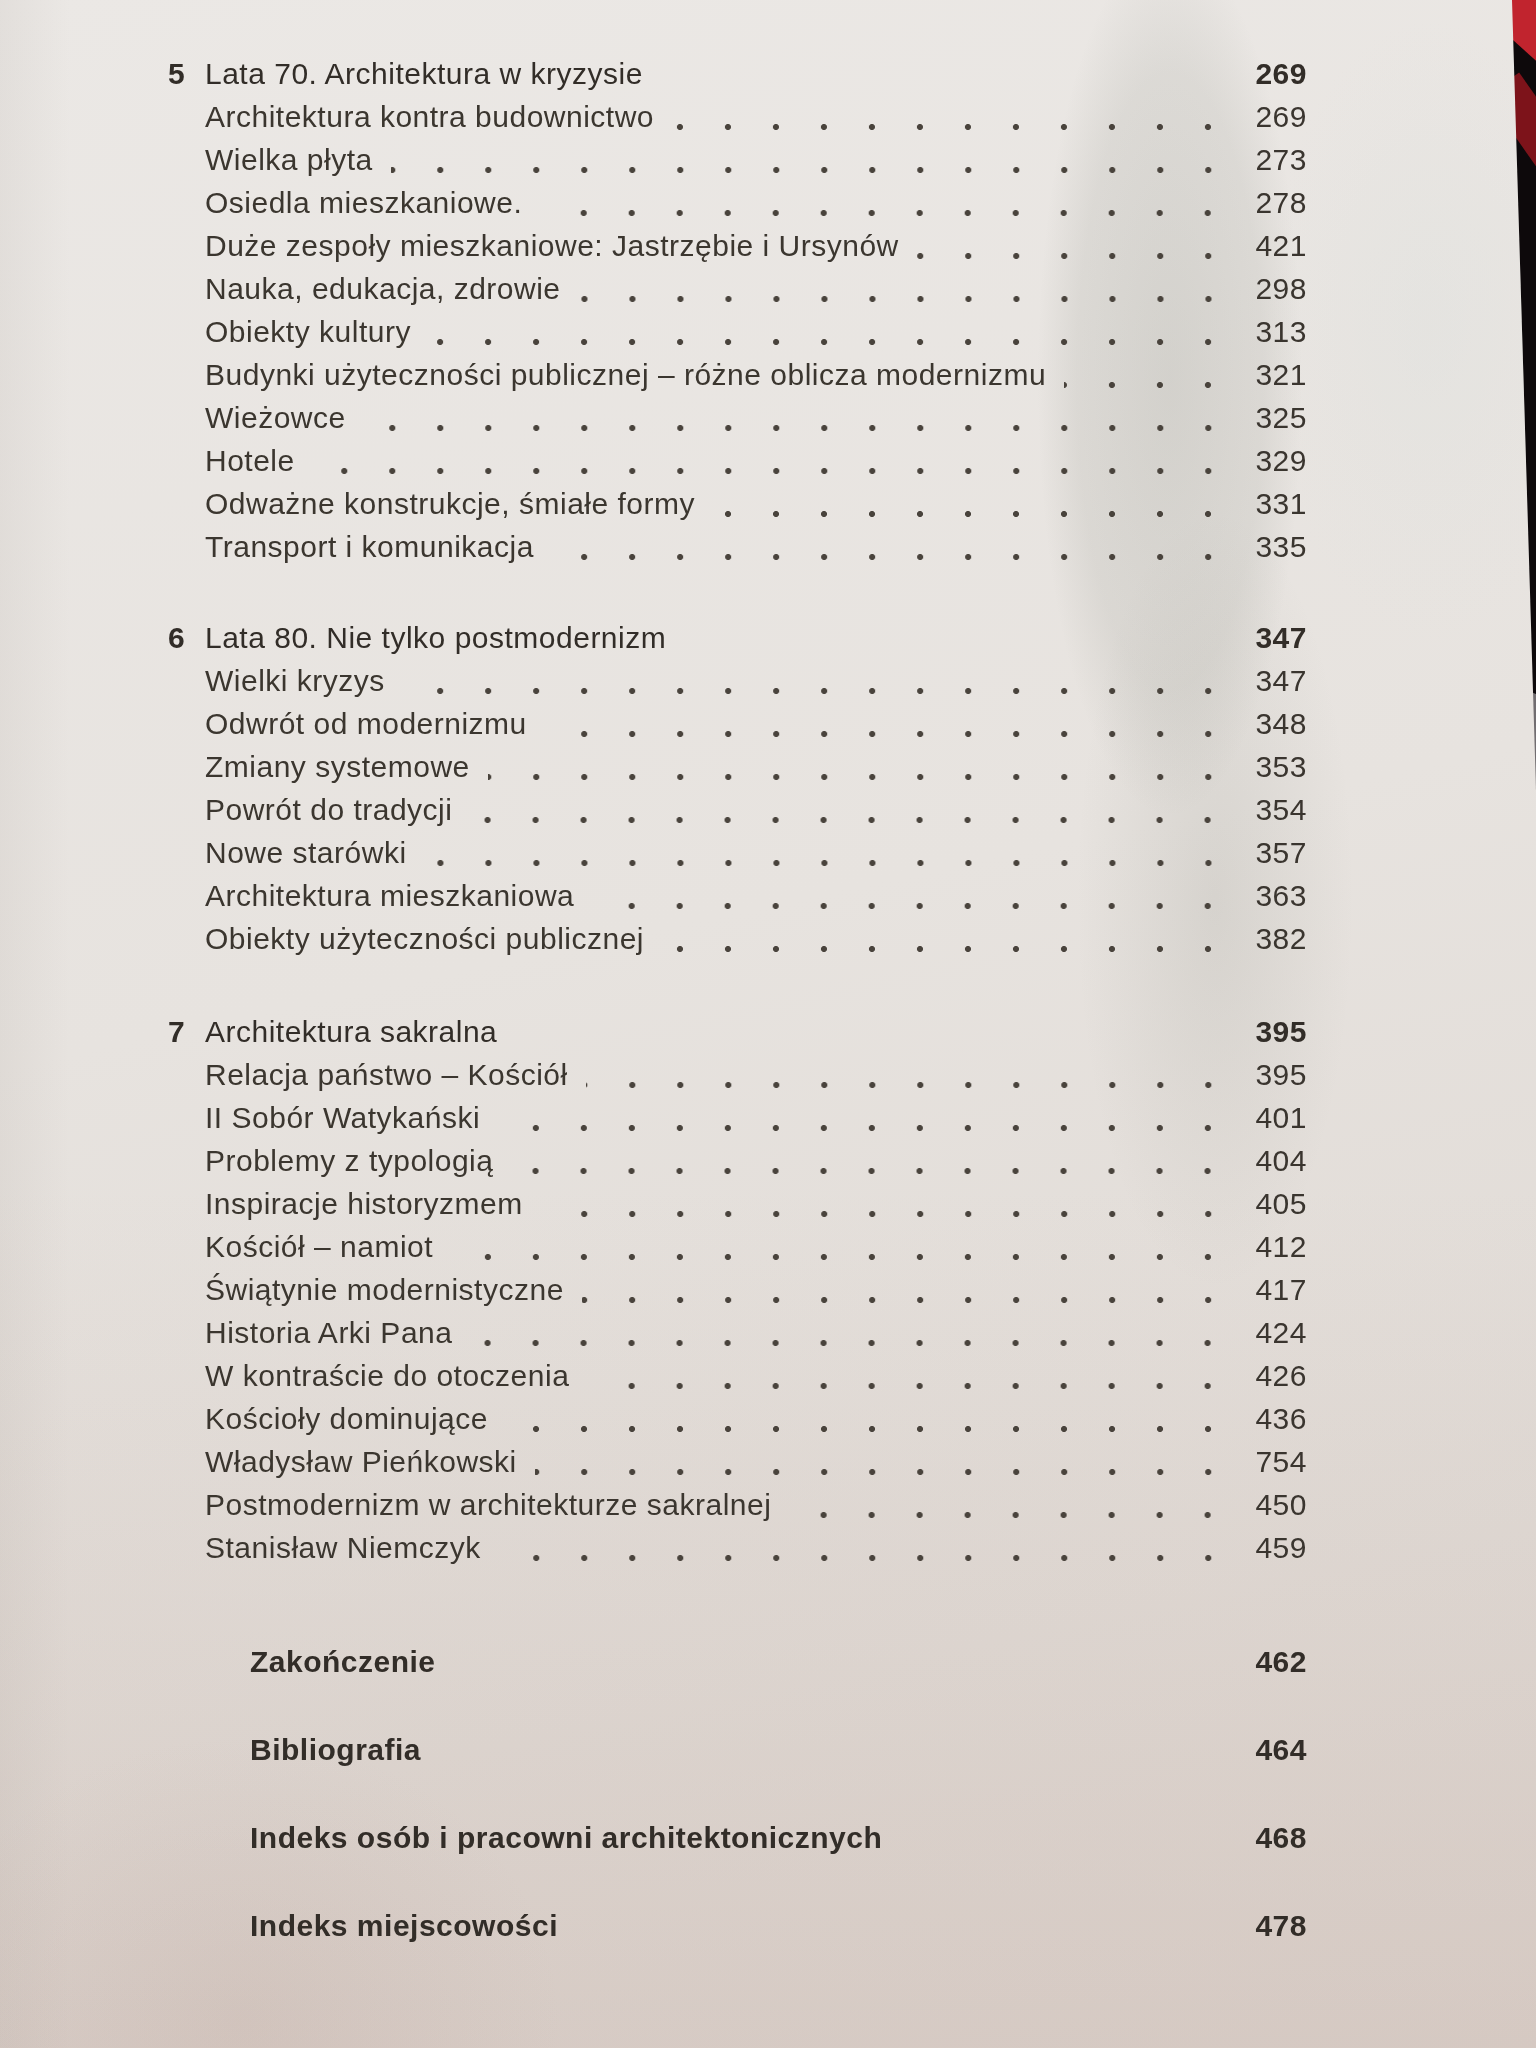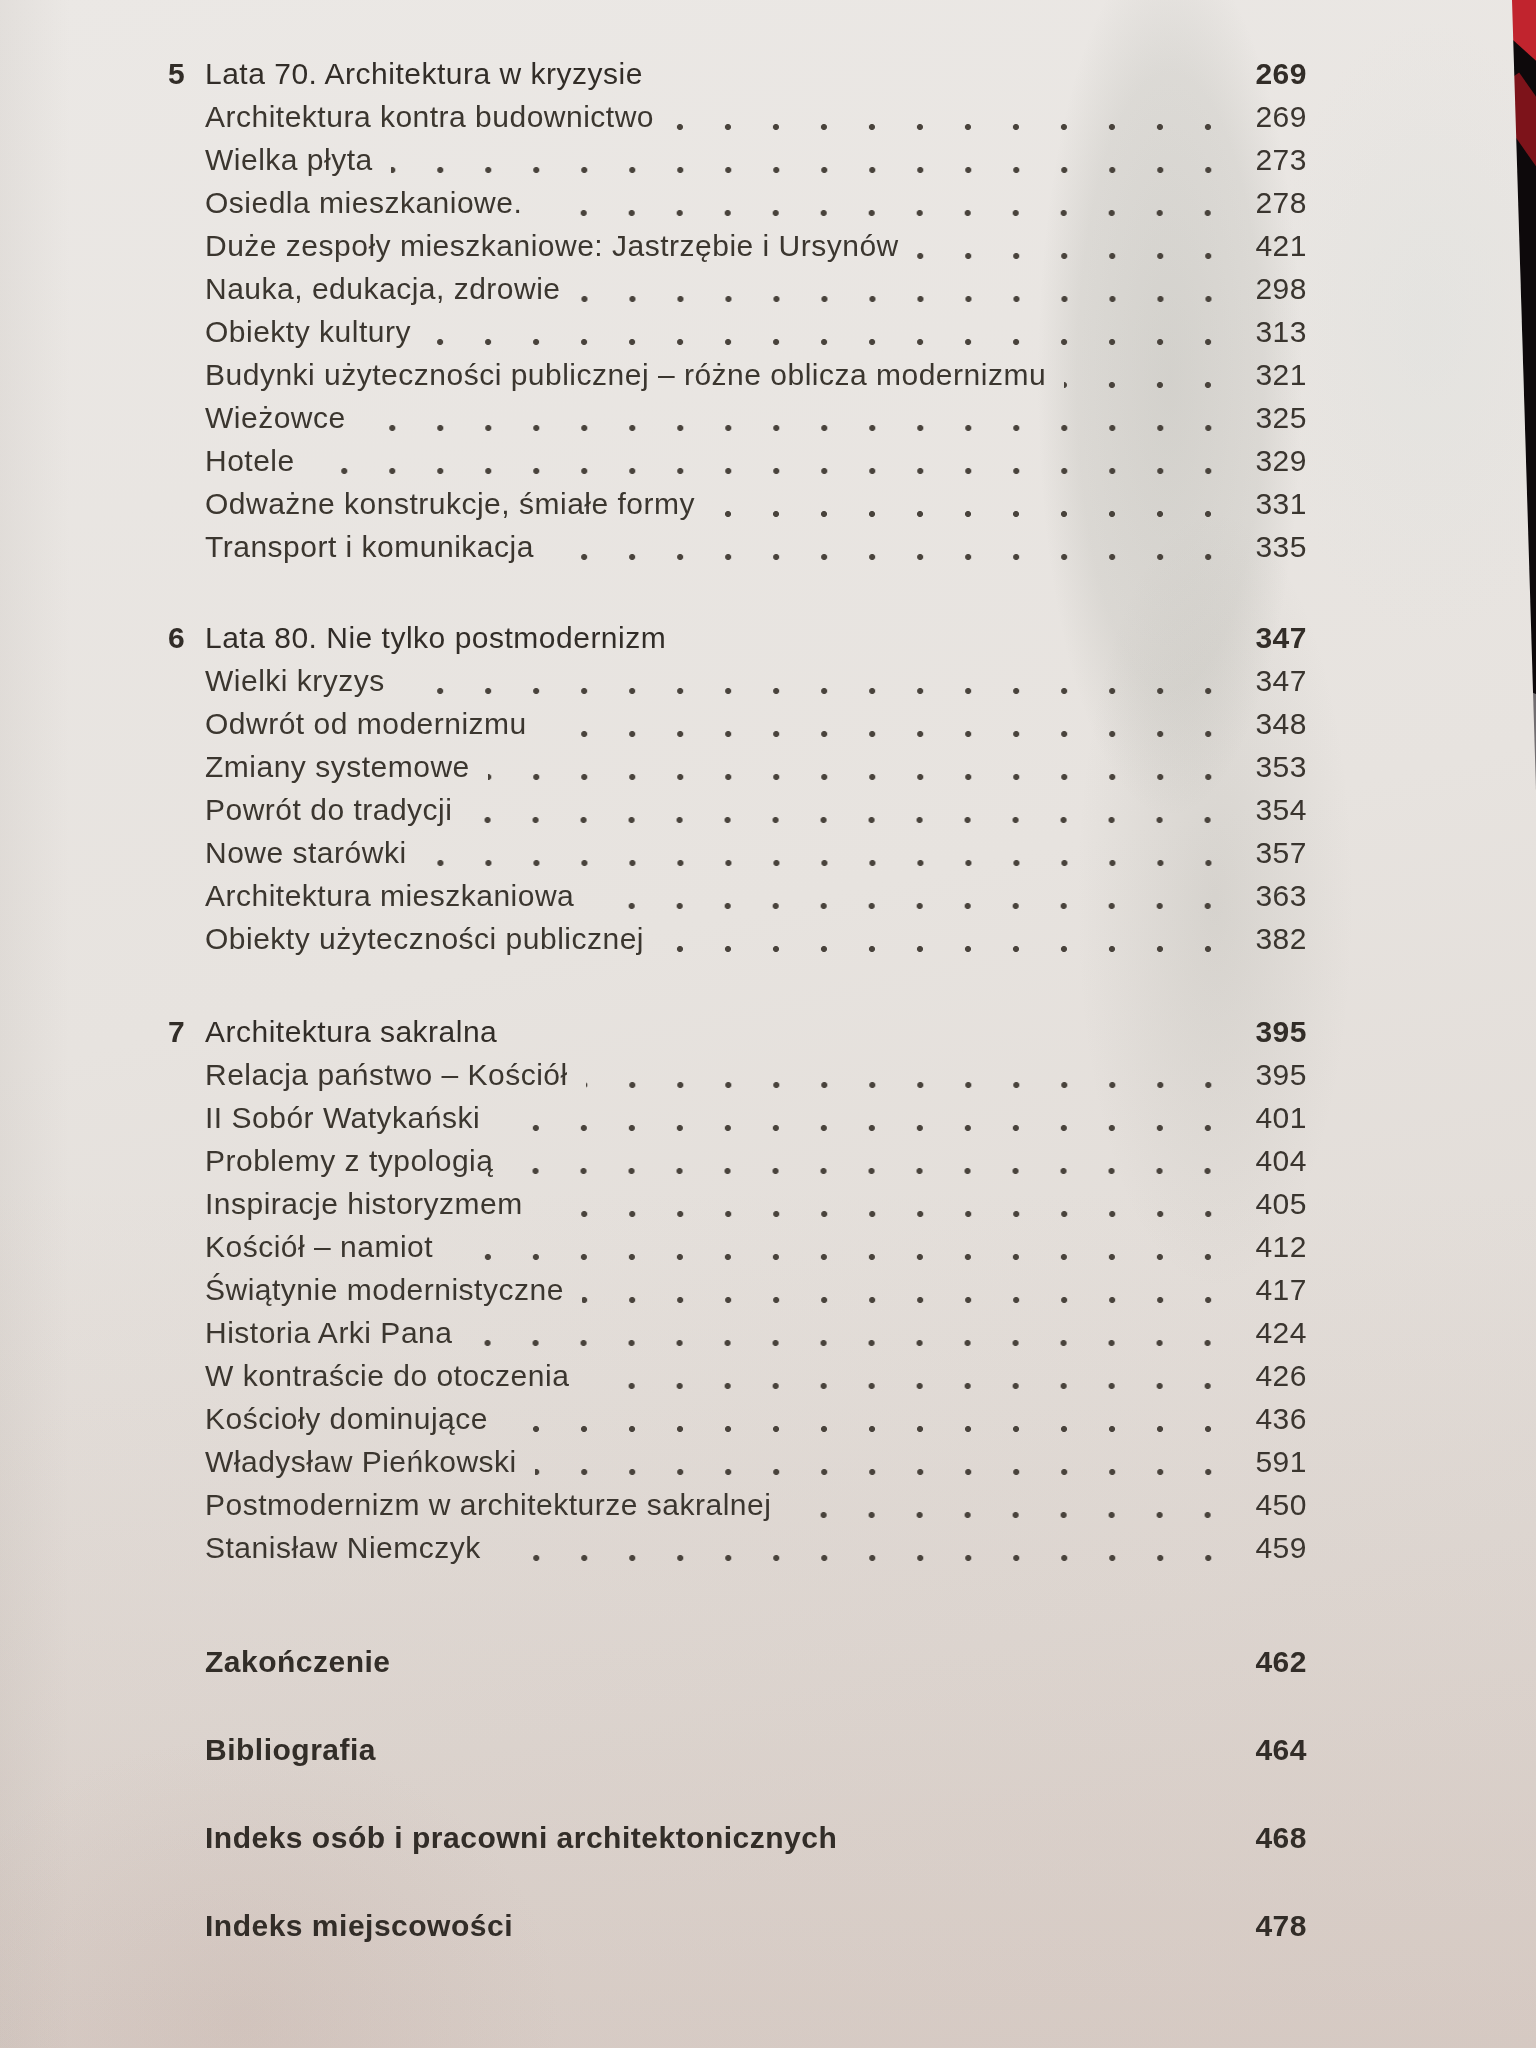--- a/index.html
+++ b/index.html
@@ -54,21 +54,21 @@
     background-position:right -20px bottom 6px;
   }
   .leader.noleader{background:none;}
   .pnum{flex:0 0 auto;min-width:77px;text-align:right;color:#3a352f;}
   .heading .pnum{font-weight:700;color:#322d28;}
 
   .section.gap1{margin-top:48px;}
   .section.gap2{margin-top:50px;}
 
   .endblock{margin-top:71px;}
-  .endrow{margin-top:45px;}
+  .endrow{margin-top:45px;gap:45px;}
   .endrow:first-child{margin-top:0;}
   .endrow .title{font-weight:700;color:#322d28;}
   .endrow .pnum{font-weight:700;color:#322d28;}
 </style>
 </head>
 <body>
 
 <div class="scene">
   <div class="bg-red-1"></div>
   <div class="bg-red-2"></div>
@@ -258,21 +258,21 @@
           <div class="row">
             <span class="spacer"></span>
             <span class="title">Kościoły dominujące</span>
             <span class="leader"></span>
             <span class="pnum">436</span>
           </div>
           <div class="row">
             <span class="spacer"></span>
             <span class="title">Władysław Pieńkowski</span>
             <span class="leader"></span>
-            <span class="pnum">591</span>
+            <span class="pnum">754</span>
           </div>
           <div class="row">
             <span class="spacer"></span>
             <span class="title">Postmodernizm w architekturze sakralnej</span>
             <span class="leader"></span>
             <span class="pnum">450</span>
           </div>
           <div class="row">
             <span class="spacer"></span>
             <span class="title">Stanisław Niemczyk</span>

